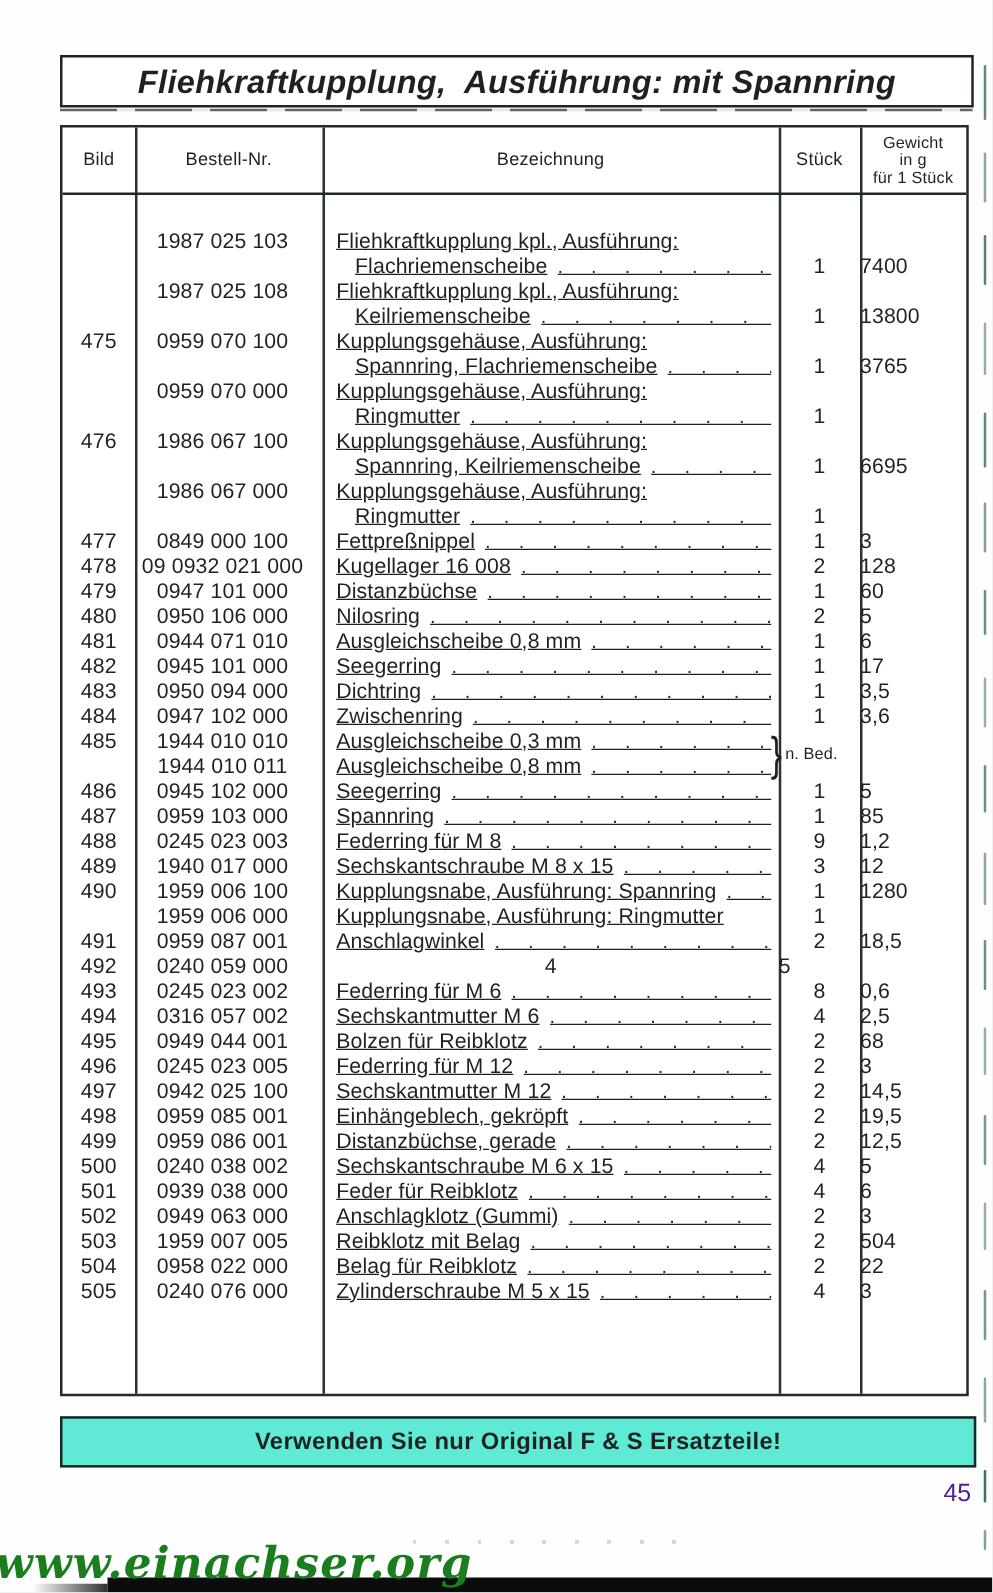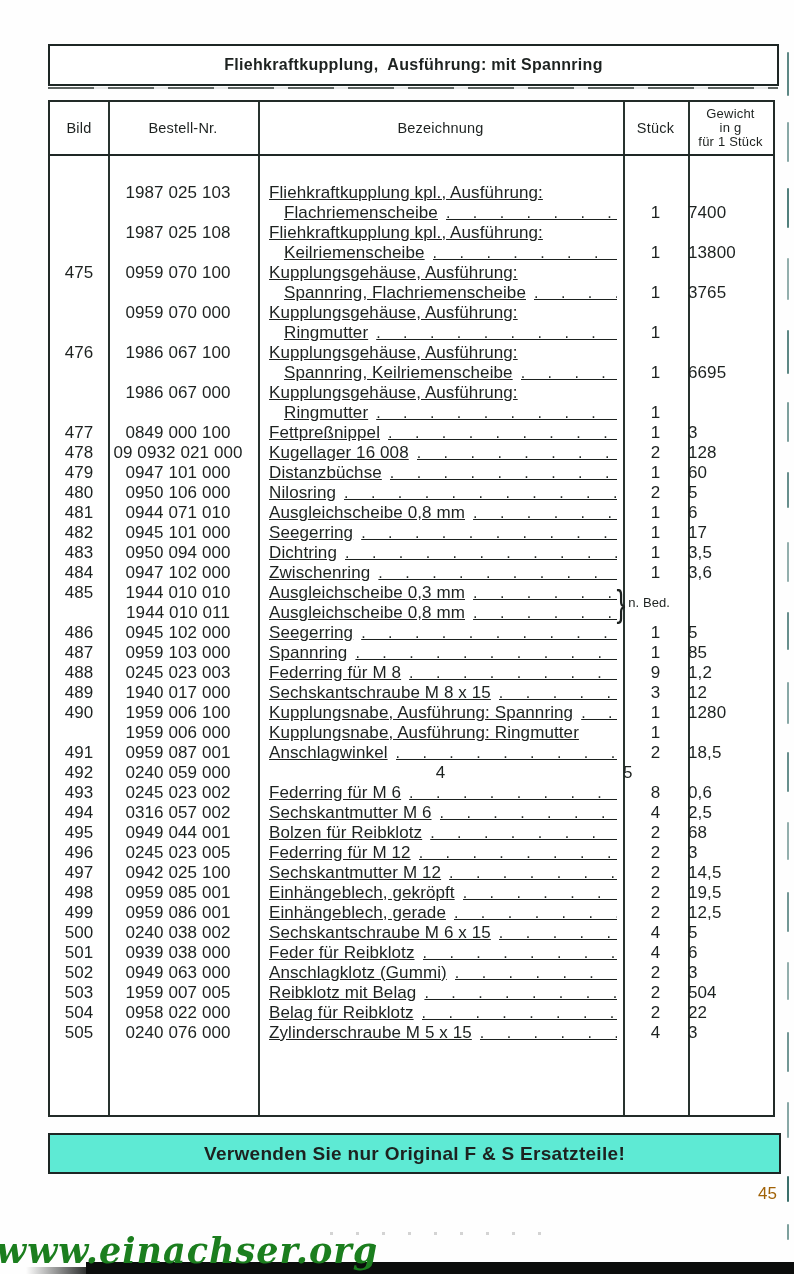--- a/index.html
+++ b/index.html
@@ -7,21 +7,21 @@
     position:relative;width:794px;height:1274px;margin:0 auto;
     background:#fefefe;overflow:hidden;
     font-family:"Liberation Sans",sans-serif;color:#1d2220;
   }
   
   #title-box{
     position:absolute;left:48px;top:44px;width:727px;height:38px;
     border:2.5px solid #1d2624;display:flex;align-items:center;justify-content:center;
     background:#fff;
   }
-  #title-box .t{font-size:16px;font-weight:bold;letter-spacing:.3px;white-space:pre;}
+  #title-box .t{font-size:26px;font-weight:bold;letter-spacing:.3px;white-space:pre;font-style:italic;}
   #title-shadow{
     position:absolute;left:48px;top:87px;width:730px;height:2px;
     background:repeating-linear-gradient(90deg,#2a332f 0 46px,rgba(42,51,47,.15) 46px 60px);
     opacity:.75;
   }
   
   #parts-table{
     position:absolute;left:48px;top:100px;width:723px;height:1013px;
     border:2px solid #222b28;background:#fff;
   }
@@ -56,21 +56,21 @@
   }
   .note .brace{font-size:36px;font-weight:300;transform:scale(.75,1.05);line-height:40px;}
   .note .lbl{font-size:13px;margin-left:1px;}
   
   #footer-box{
     position:absolute;left:48px;top:1133px;width:729px;height:37px;
     border:2.5px solid #1d2624;display:flex;align-items:center;justify-content:center;
     background:#5eead4;
   }
   #footer-box .t{font-size:19px;font-weight:bold;letter-spacing:.3px;}
-  #page-number{position:absolute;right:17px;top:1184px;font-size:17px;color:#a16207;}
+  #page-number{position:absolute;right:17px;top:1184px;font-size:20px;color:#4c1d95;}
   
   #watermark{
     position:absolute;left:-4px;top:1230px;z-index:3;
     font-family:"DejaVu Serif",serif;font-style:italic;font-weight:600;
     font-size:35px;letter-spacing:1px;
   }
   #bottom-bar{
     position:absolute;left:86px;right:0;bottom:0;height:12px;background:#0b0d0c;
   }
   #bottom-bar::before{
@@ -461,21 +461,21 @@
             <span class="txt">Einhängeblech, gekröpft</span>
             <span class="dots"></span>
           </div>
           <div class="c-stk">2</div>
           <div class="c-gew">19,5</div>
         </div>
         <div class="line">
           <div class="c-bild">499</div>
           <div class="c-nr">0959 086 001</div>
           <div class="c-bez">
-            <span class="txt">Einhängeblech, gerade</span>
+            <span class="txt">Distanzbüchse, gerade</span>
             <span class="dots"></span>
           </div>
           <div class="c-stk">2</div>
           <div class="c-gew">12,5</div>
         </div>
         <div class="line">
           <div class="c-bild">500</div>
           <div class="c-nr">0240 038 002</div>
           <div class="c-bez">
             <span class="txt">Sechskantschraube M 6 x 15</span>

